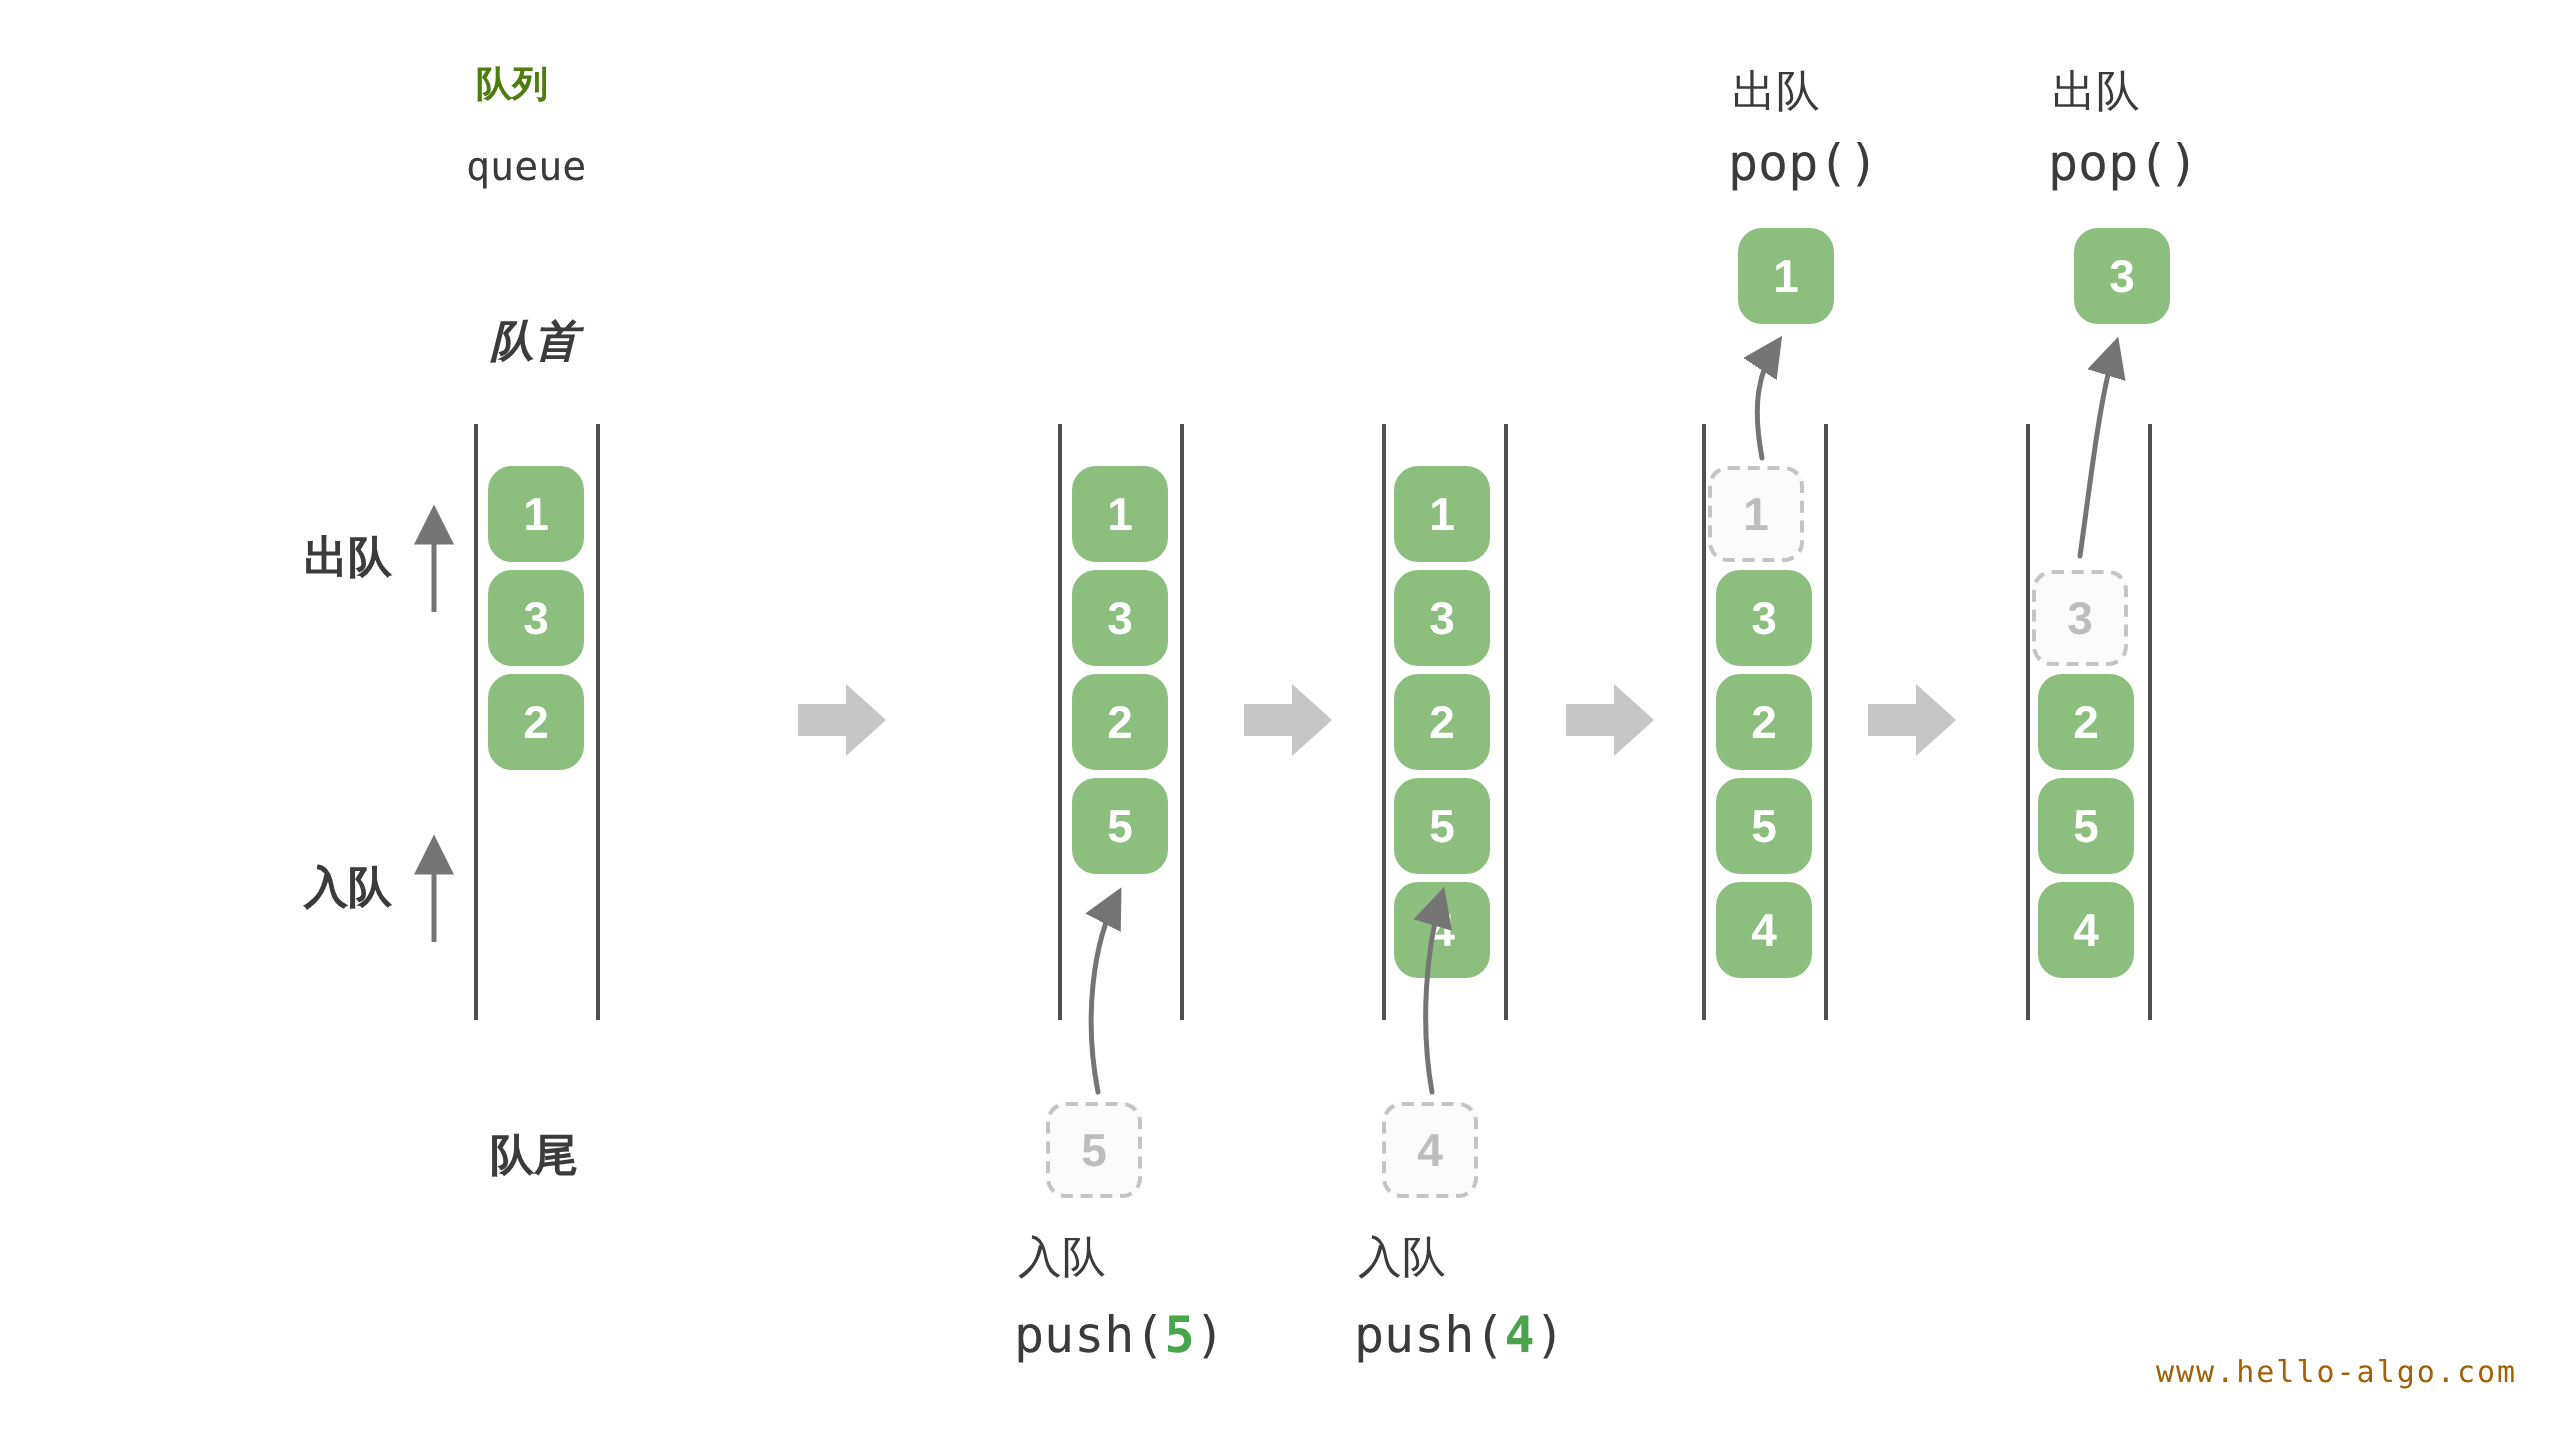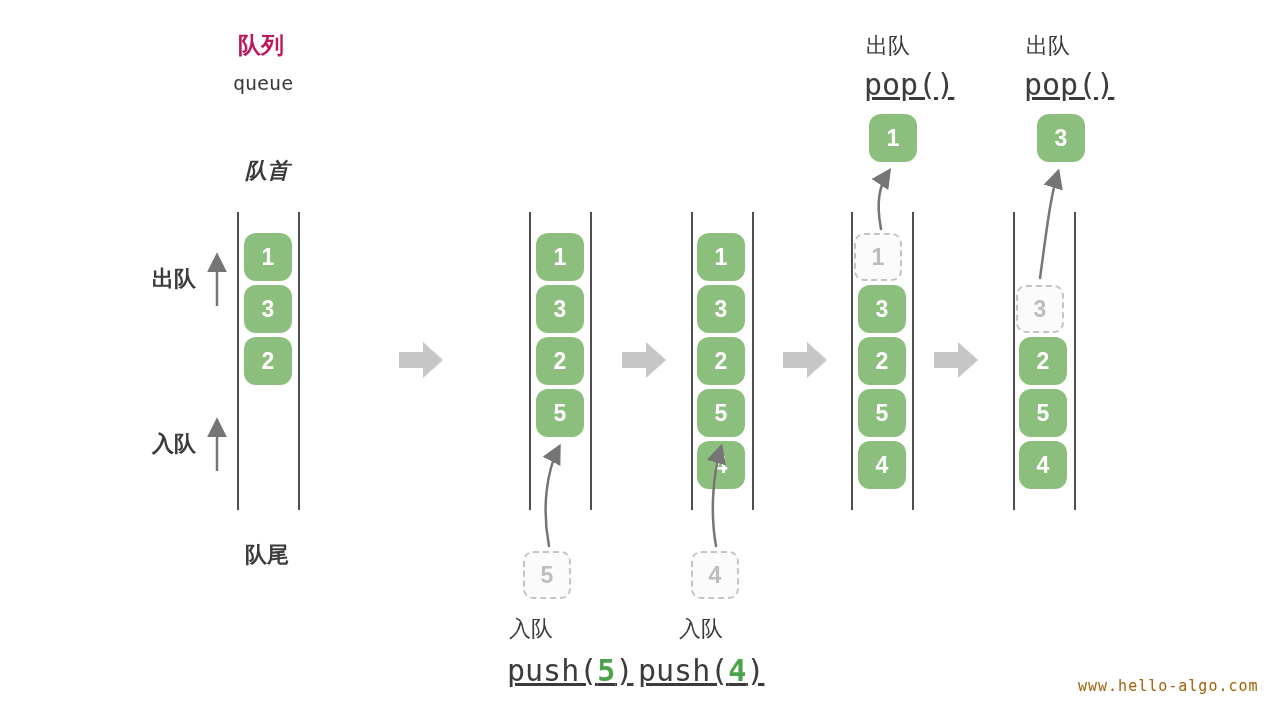--- a/index.html
+++ b/index.html
@@ -3,25 +3,25 @@
 <meta charset="utf-8">
 <style>
   html,body{margin:0;padding:0;}
   body{
     width:1280px;height:720px;position:relative;background:#ffffff;
     font-family:"Liberation Sans","DejaVu Sans",sans-serif;
     color:#3B3B3B;overflow:hidden;
   }
   .abs{position:absolute;}
   .mono{font-family:"DejaVu Sans Mono","Liberation Mono",monospace;}
-  .title-zh{font-size:23px;font-weight:bold;color:#be185d;}
+  .title-zh{font-size:18px;font-weight:bold;color:#4d7c0f;}
   .subtitle{font-size:20px;color:#3B3B3B;}
   .zh-label{font-size:22px;font-weight:bold;color:#3B3B3B;}
   .zh-op{font-size:22px;color:#3B3B3B;}
-  .code{font-size:30px;color:#3B3B3B;text-decoration:underline;}
+  .code{font-size:25px;color:#3B3B3B;}
   .code .arg{color:#4AA44A;font-weight:bold;}
   .vline{position:absolute;width:2px;height:298px;top:212px;background:#4F4F4F;}
   .cell{
     position:absolute;width:48px;height:48px;border-radius:12px;
     background:#8CBF7E;color:#ffffff;font-size:23px;font-weight:bold;
     text-align:center;line-height:48px;
   }
   .ghost{
     position:absolute;width:44px;height:44px;border-radius:10px;
     border:2px dashed #C4C4C4;background:#FBFBFB;color:#BDBDBD;
@@ -30,21 +30,21 @@
   .watermark{font-size:15px;color:#a16207;letter-spacing:1px;}
   svg.overlay{position:absolute;left:0;top:0;pointer-events:none;}
 </style>
 </head>
 <body>
 
 <div class="abs title-zh" style="left:238px;top:30px;">队列</div>
 <div class="abs subtitle mono" style="left:233px;top:71px;">queue</div>
 
 <div class="abs zh-label" style="left:245px;top:156px;font-style:italic;">队首</div>
-<div class="abs zh-label" style="left:245px;top:540px;">队尾</div>
+<div class="abs zh-label" style="left:245px;top:563px;">队尾</div>
 
 <div class="abs zh-label" style="left:152px;top:264px;">出队</div>
 <div class="abs zh-label" style="left:152px;top:429px;">入队</div>
 
 <div class="vline" style="left:237px;"></div>
 <div class="vline" style="left:298px;"></div>
 <div class="vline" style="left:529px;"></div>
 <div class="vline" style="left:590px;"></div>
 <div class="vline" style="left:691px;"></div>
 <div class="vline" style="left:752px;"></div>
@@ -65,21 +65,21 @@
 <div class="abs zh-op" style="left:509px;top:614px;">入队</div>
 <div class="abs code mono" style="left:507px;top:653px;text-align:center;"><span>push(</span><span class="arg">5</span><span>)</span></div>
 
 <div class="cell" style="left:697px;top:233px;">1</div>
 <div class="cell" style="left:697px;top:285px;">3</div>
 <div class="cell" style="left:697px;top:337px;">2</div>
 <div class="cell" style="left:697px;top:389px;">5</div>
 <div class="cell" style="left:697px;top:441px;">4</div>
 <div class="ghost" style="left:691px;top:551px;">4</div>
 <div class="abs zh-op" style="left:679px;top:614px;">入队</div>
-<div class="abs code mono" style="left:638px;top:653px;"><span>push(</span><span class="arg">4</span><span>)</span></div>
+<div class="abs code mono" style="left:677px;top:653px;"><span>push(</span><span class="arg">4</span><span>)</span></div>
 
 <div class="abs zh-op" style="left:866px;top:31px;">出队</div>
 <div class="abs code mono" style="left:864px;top:67px;">pop()</div>
 <div class="cell" style="left:869px;top:114px;">1</div>
 <div class="ghost" style="left:854px;top:233px;">1</div>
 <div class="cell" style="left:858px;top:285px;">3</div>
 <div class="cell" style="left:858px;top:337px;">2</div>
 <div class="cell" style="left:858px;top:389px;">5</div>
 <div class="cell" style="left:858px;top:441px;">4</div>
 

